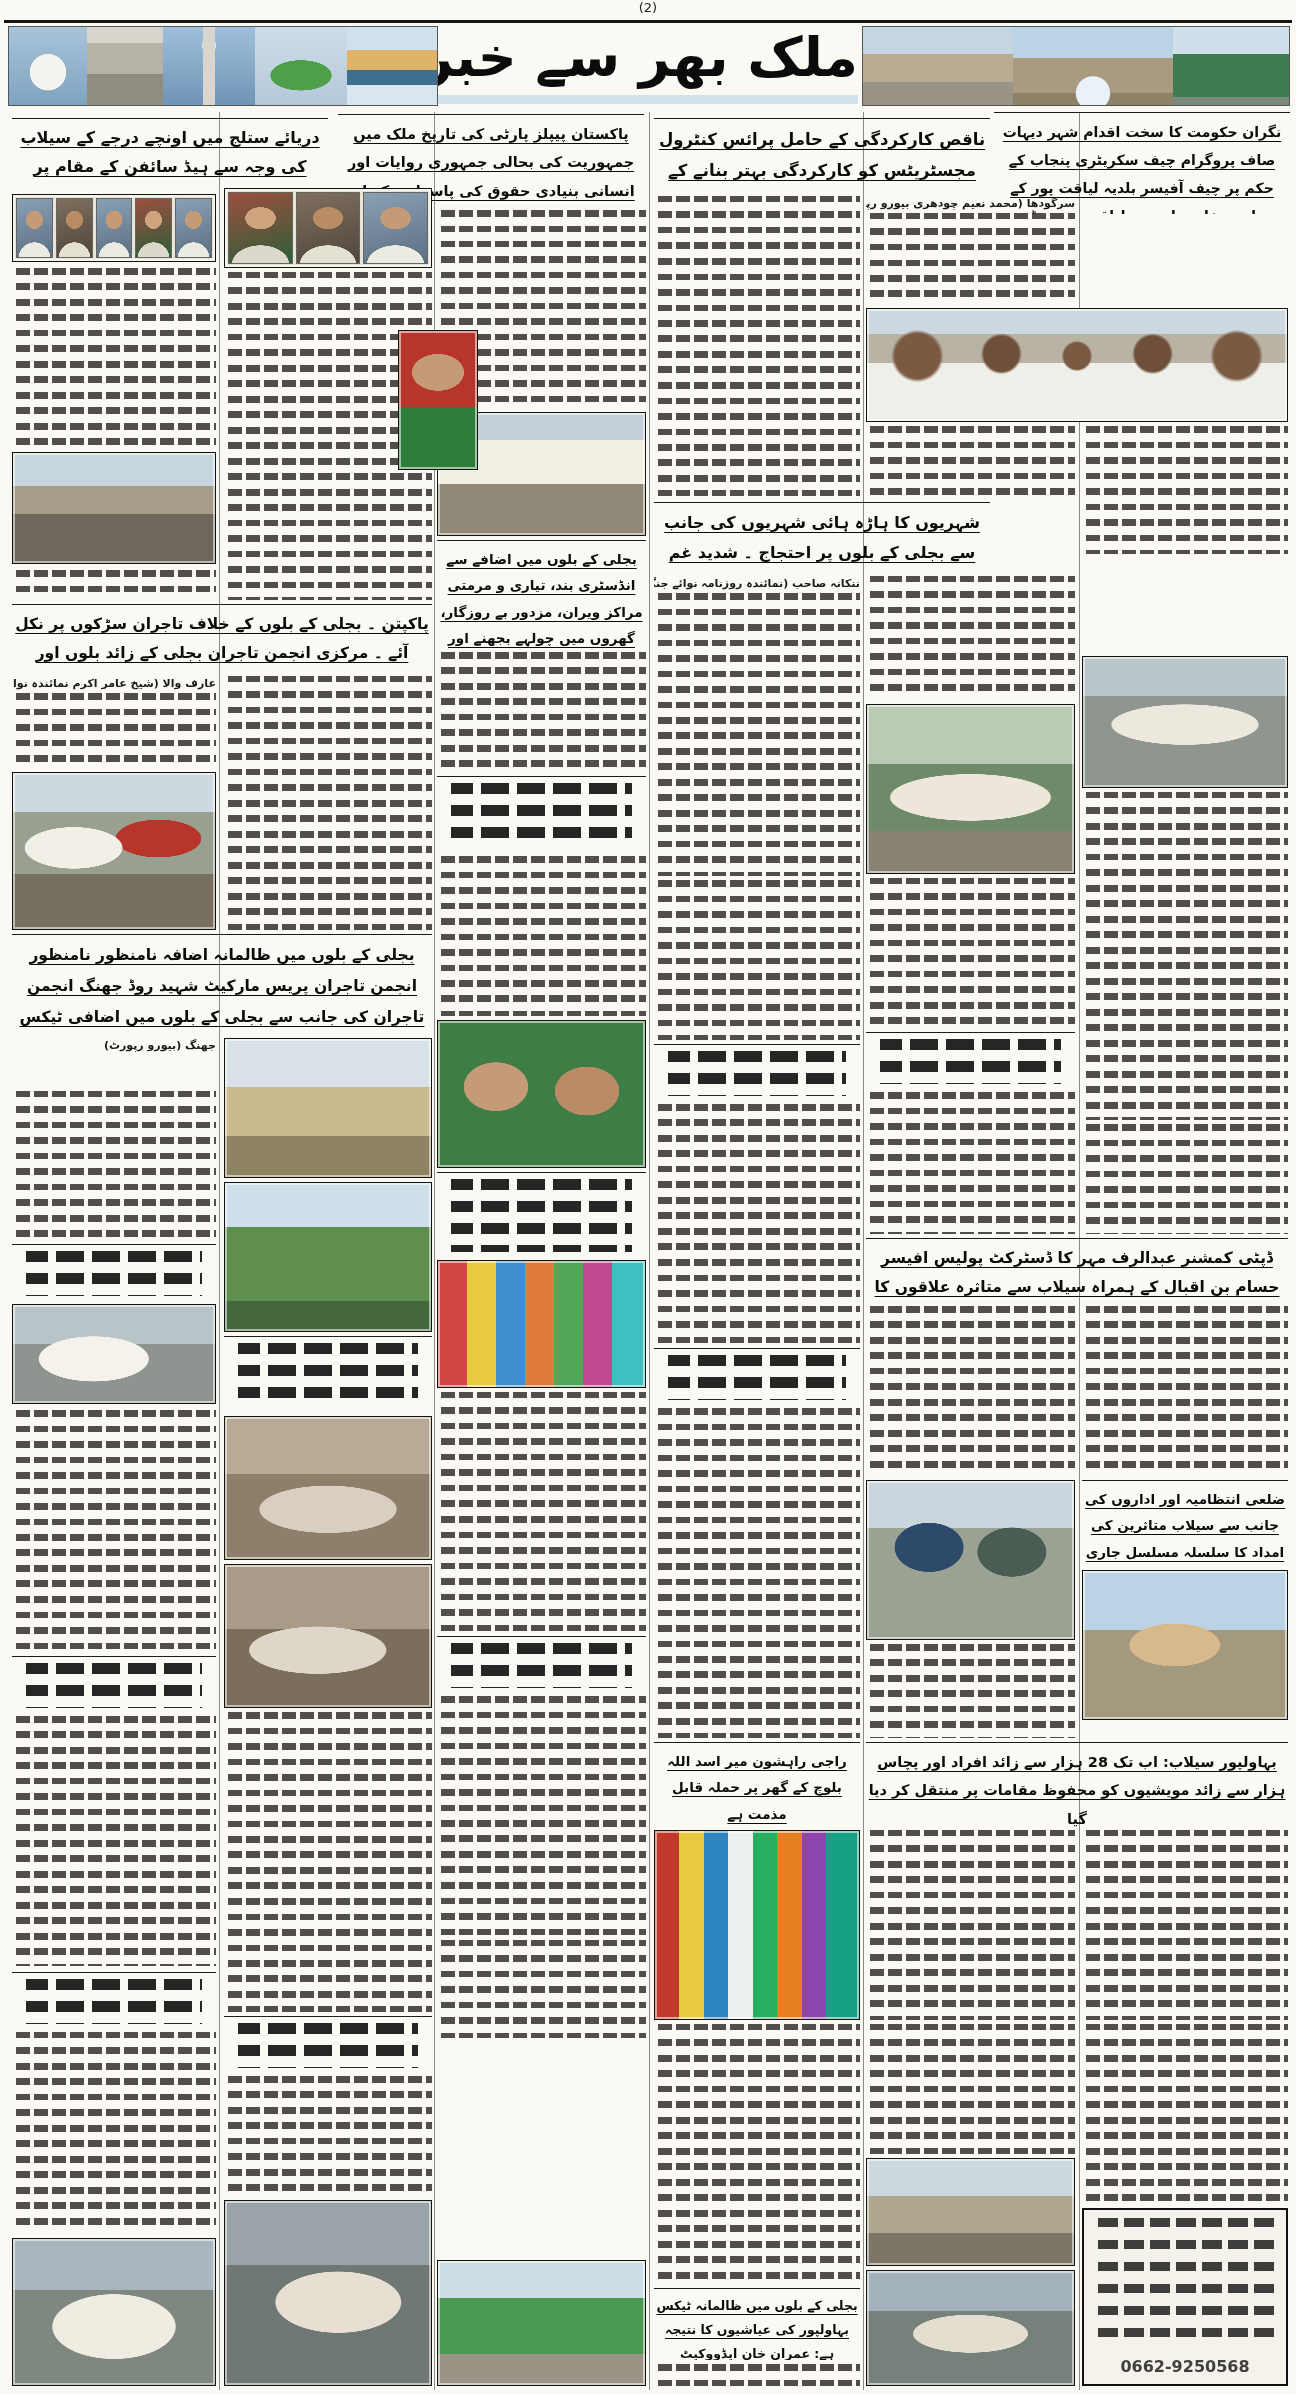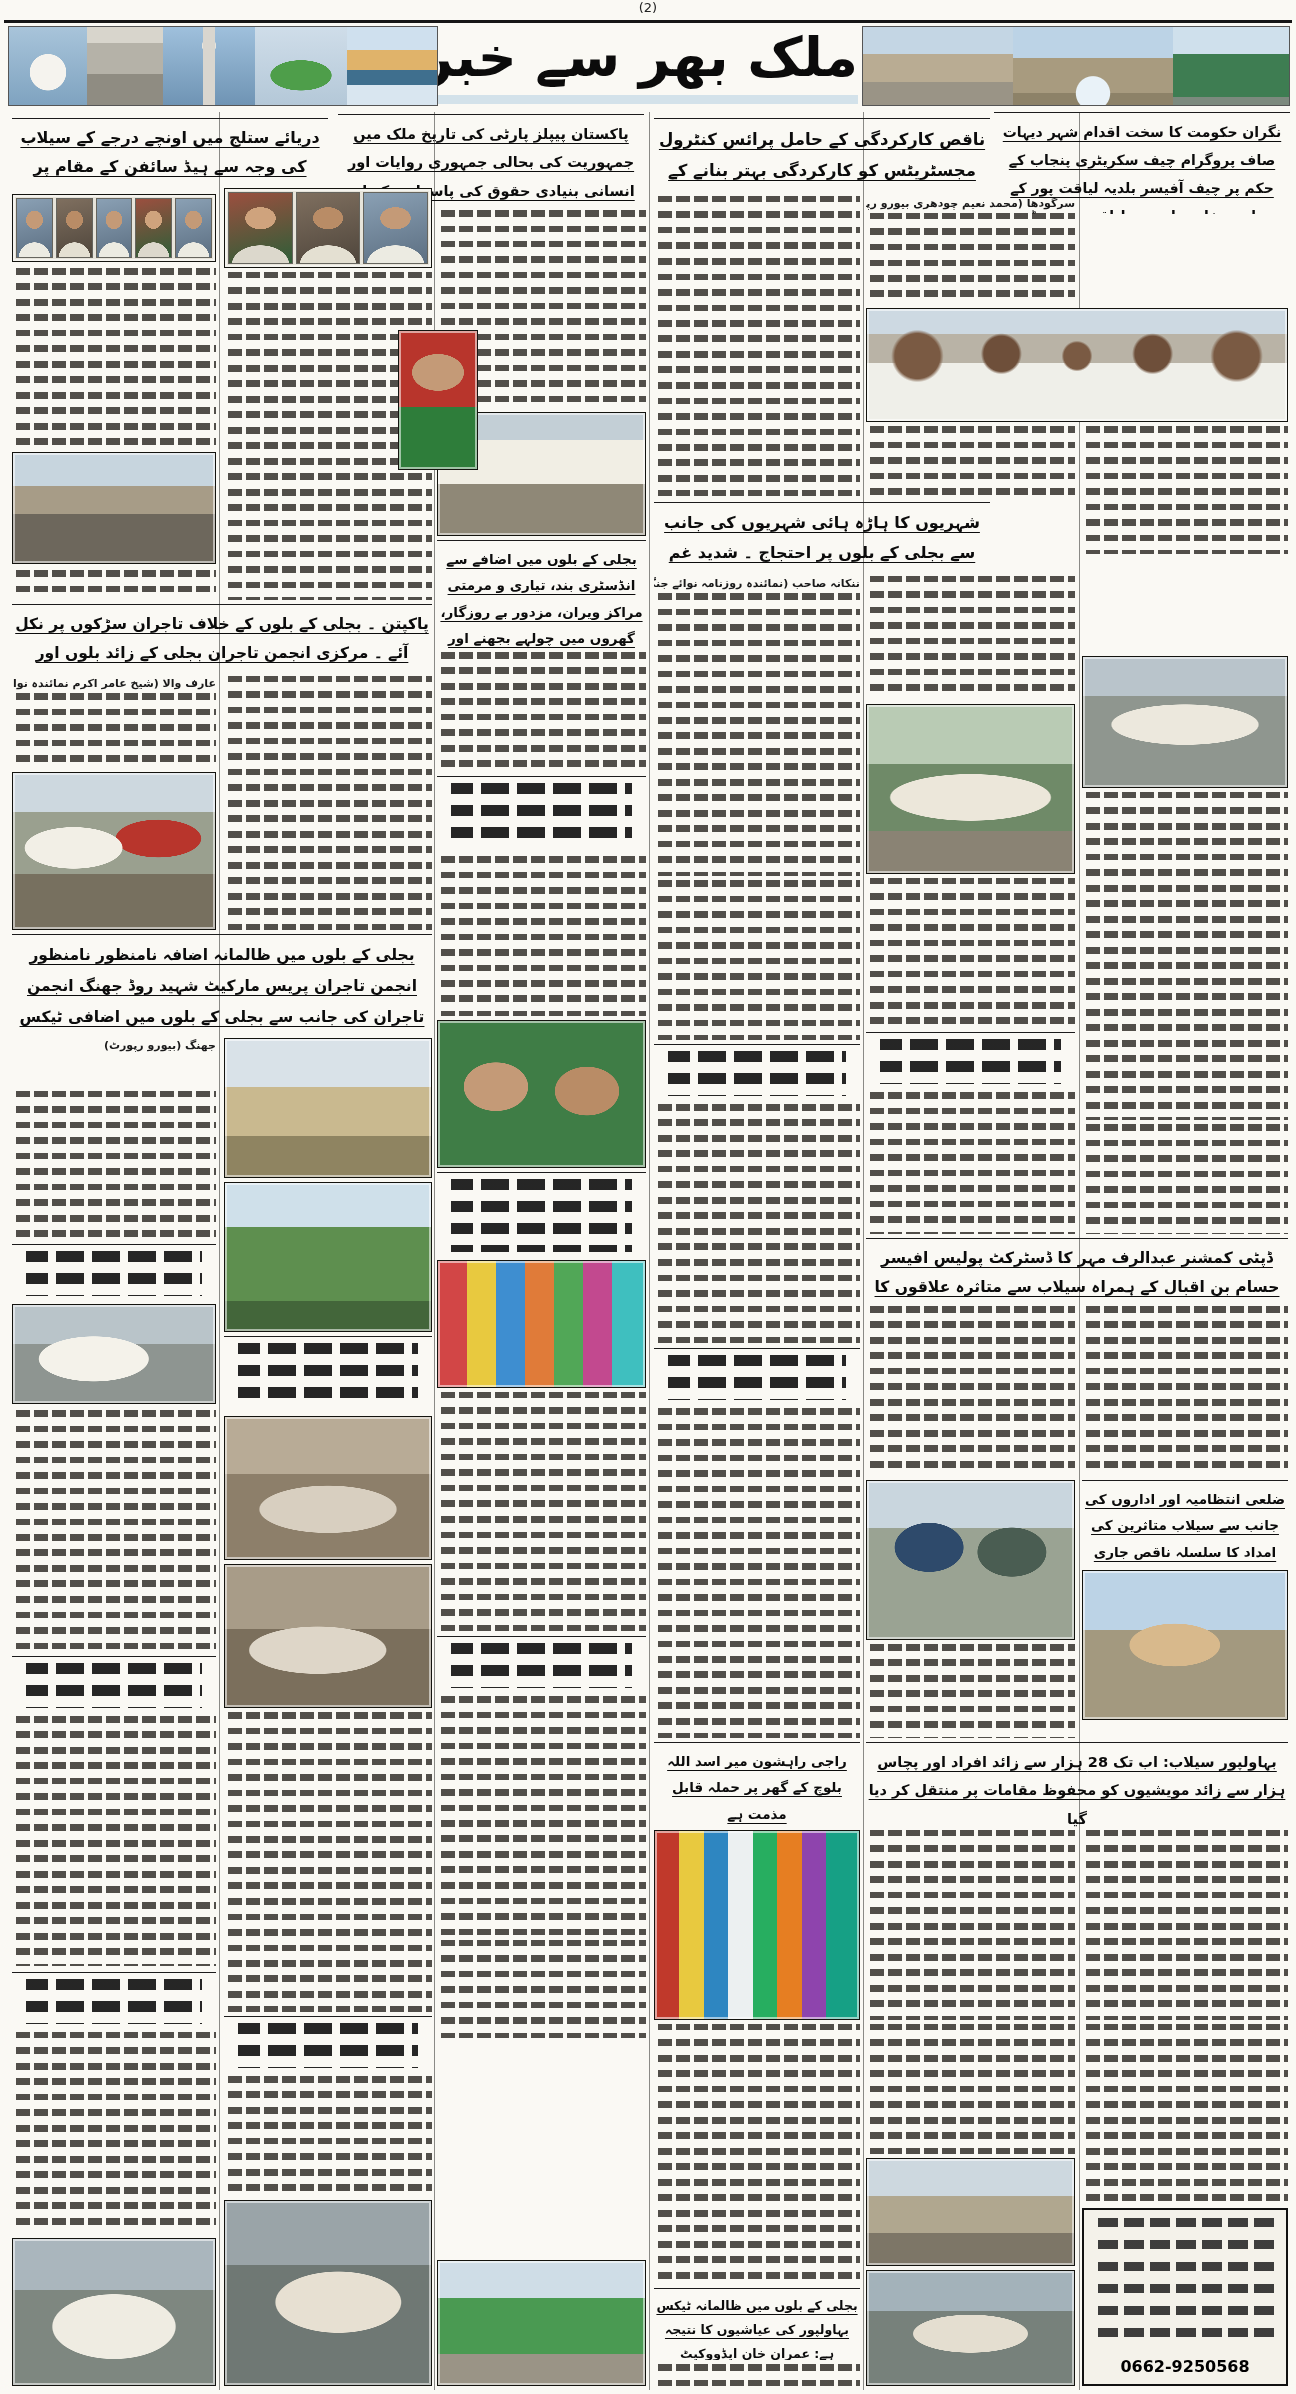--- a/index.html
+++ b/index.html
@@ -43,21 +43,21 @@
   .pt.v2{background:radial-gradient(ellipse 40% 26% at 50% 36%,#b98c66 0 60%,rgba(0,0,0,0) 61%),
                     radial-gradient(ellipse 75% 45% at 50% 102%,#e4e0d2 0 60%,rgba(0,0,0,0) 61%),
                     linear-gradient(165deg,#7f6f5f,#4f463c);}
   .pt.v3{background:radial-gradient(ellipse 40% 26% at 50% 36%,#cfa37d 0 60%,rgba(0,0,0,0) 61%),
                     radial-gradient(ellipse 75% 45% at 50% 102%,#dcd8cc 0 60%,rgba(0,0,0,0) 61%),
                     linear-gradient(165deg,#9b4f3f,#2e5e38);}
   .notice{border:2px solid #111;box-sizing:border-box;background:#f4f2ea;display:flex;
           flex-direction:column;justify-content:flex-end;padding:8px;}
   .notice .nfill{flex:1;background-image:repeating-linear-gradient(90deg,#f4f2ea 0 6px,rgba(0,0,0,0) 6px 26px),
                  repeating-linear-gradient(180deg,rgba(30,30,30,.85) 0 9px,rgba(0,0,0,0) 9px 22px);margin-bottom:8px;}
-  .phone{font-weight:700;font-size:16px;text-align:center;direction:ltr;color:#000000;}
+  .phone{font-weight:700;font-size:16px;text-align:center;direction:ltr;color:#404040;}
 </style>
 </head>
 <body>
 
 <div class="page">
 
   <div class="abs pageno">(2)</div>
   <div class="abs toprule"></div>
 
   <div class="abs mast-collage" style="left:8px;top:26px;width:428px;height:78px;">
@@ -257,21 +257,21 @@
   <div class="abs ph" style="left:1082px;top:656px;width:206px;height:132px;background:radial-gradient(ellipse 65% 28% at 50% 52%,#ece8dd 0 55%,rgba(0,0,0,0) 56%),linear-gradient(180deg,#b9c4cb 0 30%,#8f968f 30%);"></div>
   <div class="abs txt" style="left:1082px;top:792px;width:206px;height:328px;">
       <div class="fill"></div>
     </div>
   <div class="abs txt" style="left:1082px;top:1124px;width:206px;height:110px;">
       <div class="fill"></div>
     </div>
   <div class="abs txt" style="left:1082px;top:1306px;width:206px;height:170px;">
       <div class="fill"></div>
     </div>
-  <div class="abs hl" style="left:1082px;top:1480px;width:206px;height:86px;font-size:13.5px;line-height:1.95;">ضلعی انتظامیہ اور اداروں کی جانب سے سیلاب متاثرین کی امداد کا سلسلہ ناقص جاری</div>
+  <div class="abs hl" style="left:1082px;top:1480px;width:206px;height:86px;font-size:13.5px;line-height:1.95;">ضلعی انتظامیہ اور اداروں کی جانب سے سیلاب متاثرین کی امداد کا سلسلہ مسلسل جاری</div>
   <div class="abs ph" style="left:1082px;top:1570px;width:206px;height:150px;background:radial-gradient(ellipse 40% 26% at 45% 50%,#d8b98c 0 55%,rgba(0,0,0,0) 56%),linear-gradient(180deg,#bcd3e6 0 40%,#a3997f 40%);"></div>
   <div class="abs txt" style="left:1082px;top:1830px;width:206px;height:190px;">
       <div class="fill"></div>
     </div>
   <div class="abs txt" style="left:1082px;top:2024px;width:206px;height:180px;">
       <div class="fill"></div>
     </div>
   <div class="abs notice" style="left:1082px;top:2208px;width:206px;height:178px;">
     <div class="nfill"></div>
     <div class="phone">0662-9250568</div>

